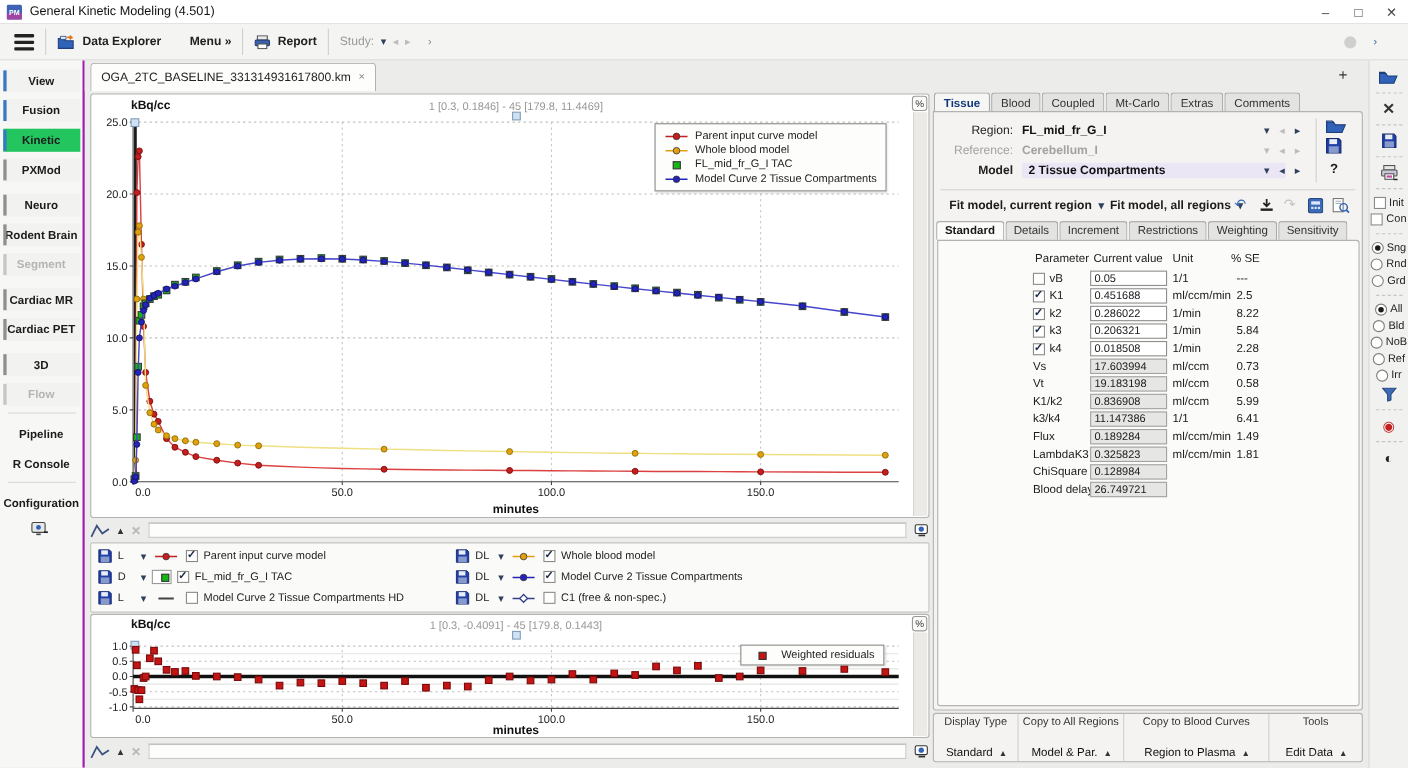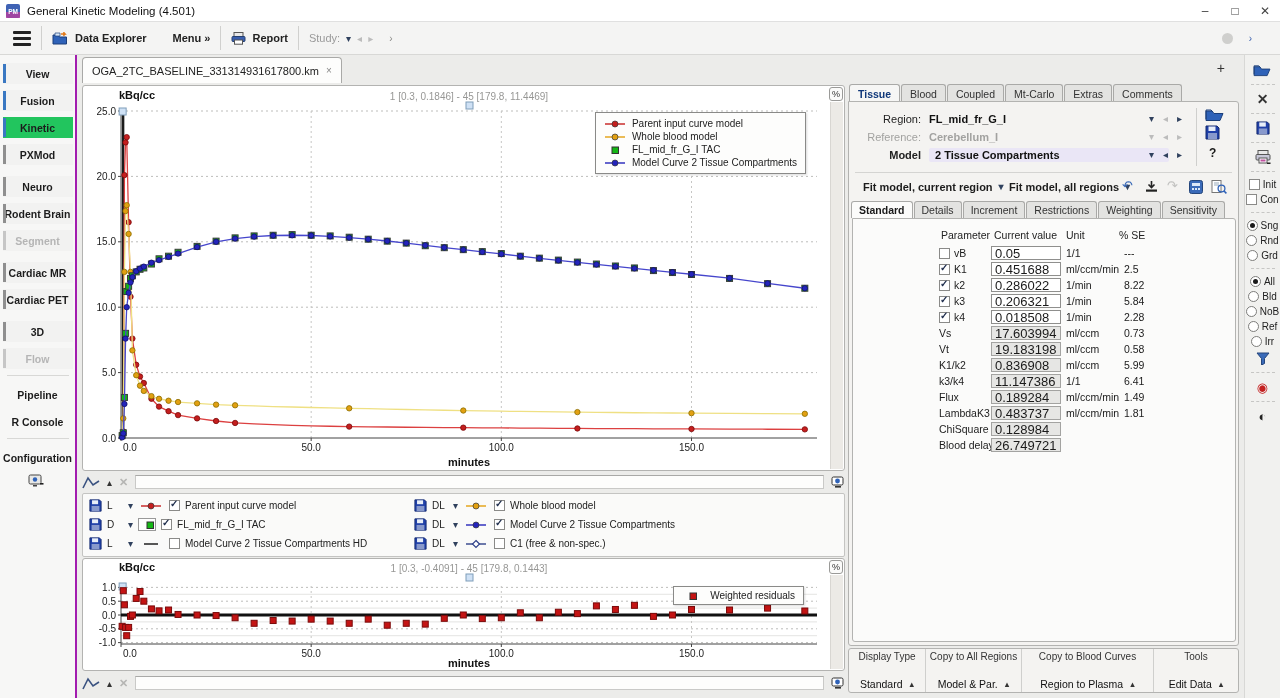--- a/index.html
+++ b/index.html
@@ -92,21 +92,21 @@
   .fit-btn { position:absolute; top:76px; height:17px; display:flex; align-items:center; gap:6px; font-weight:bold; font-size:11px; color:#1c1c1c; }
   .fit-icon { position:absolute; top:76px; font-size:13px; }
   #param-tabs { position:absolute; left:2px; top:99px; display:flex; gap:1px; }
   .p-tab { height:17px; padding:0 7px; border:1px solid #a9a9a7; border-bottom:none; border-radius:3px 3px 0 0; background:#e3e3e1; display:flex; align-items:center; font-size:10.5px; color:#333; }
   .p-tab.active { background:#fbfbfa; font-weight:bold; color:#1a1a1a; }
   #param-box { position:absolute; left:3px; top:116px; width:384px; height:424px; background:#fbfbfa; border:1px solid #b3b3b1; border-radius:0 3px 3px 3px; }
   #param-head { position:relative; height:16px; margin-top:10px; font-size:10.5px; color:#222; }
   #param-head span { position:absolute; top:0;text-align:right; }
   .prow { position:relative; height:16px; display:flex; align-items:center; padding-left:86px; gap:4px; font-size:10.5px; }
   .prow .pname { color:#1c1c1c; }
-  .pfield { position:absolute; left:138px; top:1px; width:70px; height:14px; font-size:13px; padding:0 3px; display:flex; align-items:center; }
+  .pfield { position:absolute; left:138px; top:1px; width:70px; height:14px; font-size:10px; padding:0 3px; display:flex; align-items:center; }
   .pfield.edit { background:#fff; border:1px solid #8f8f8d; }
   .pfield.ro { background:#e6e6e4; border:1px solid #a3a3a1; }
   .punit { position:absolute; left:213px; top:2px; }
   .pse { position:absolute; left:271px; top:2px; }
 
   
   #bottombar { position:absolute; left:848px; top:648px; width:391px; height:45px; background:#f4f3f1; border:1px solid #b3b3b1; border-radius:3px; display:flex; }
   .bb-group { position:relative; display:flex; flex-direction:column; align-items:center; justify-content:center; gap:16px; }
   .bb-group + .bb-group { border-left:1px solid #cfcfcd; }
   .bb-title { font-size:10px; color:#333; }
@@ -856,21 +856,21 @@
             <span class="pse">6.41</span>
           </div>
           <div class="prow">
             <span class="pname">Flux</span>
             <span class="pfield ro">0.189284</span>
             <span class="punit">ml/ccm/min</span>
             <span class="pse">1.49</span>
           </div>
           <div class="prow">
             <span class="pname">LambdaK3</span>
-            <span class="pfield ro">0.483737</span>
+            <span class="pfield ro">0.325823</span>
             <span class="punit">ml/ccm/min</span>
             <span class="pse">1.81</span>
           </div>
           <div class="prow">
             <span class="pname">ChiSquare</span>
             <span class="pfield ro">0.128984</span>
             <span class="punit"></span>
             <span class="pse"></span>
           </div>
           <div class="prow">

